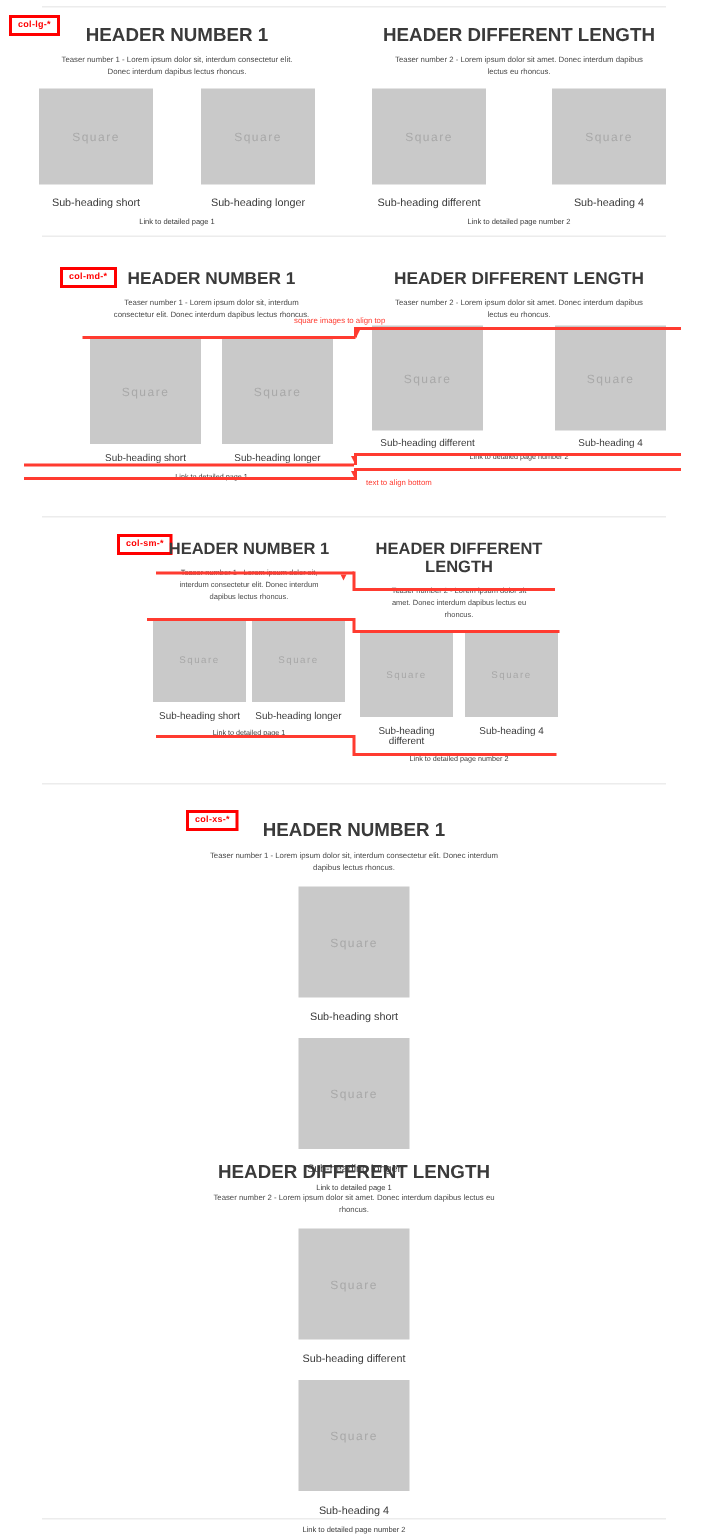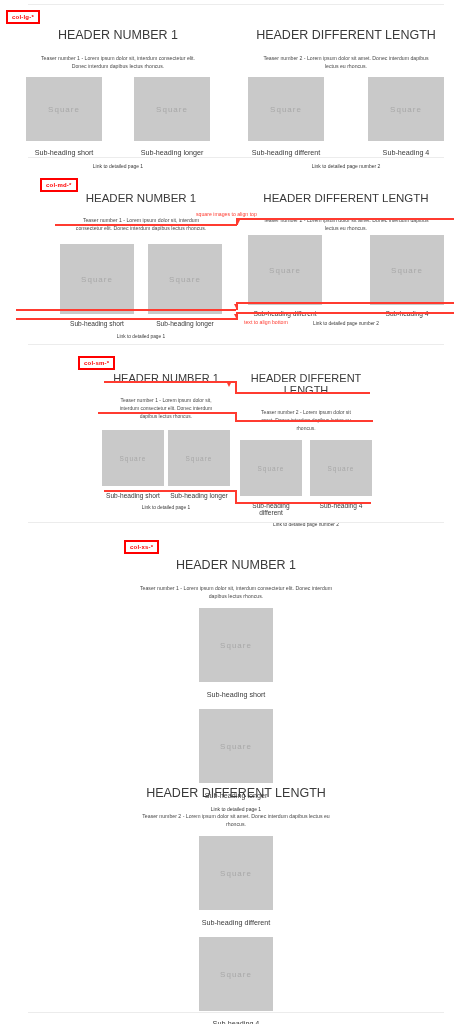--- a/index.html
+++ b/index.html
@@ -27,23 +27,23 @@
     font-weight: bold;
     font-size: 6px;
     letter-spacing: .2px;
     padding: 2px 4px;
     line-height: 1;
     background: #ffffff;
     white-space: nowrap;
   }
   .colhead {
     text-align: center;
-    font-weight: normal;
+    font-weight: bold;
     color: #3a3a3a;
-    margin: 12px;
+    margin: 0;
   }
   .teaser {
     text-align: center;
     color: #4a4a4a;
     margin: 0;
   }
   .square {
     background: #c9c9c9;
     color: #a8a8a8;
     display: flex;

